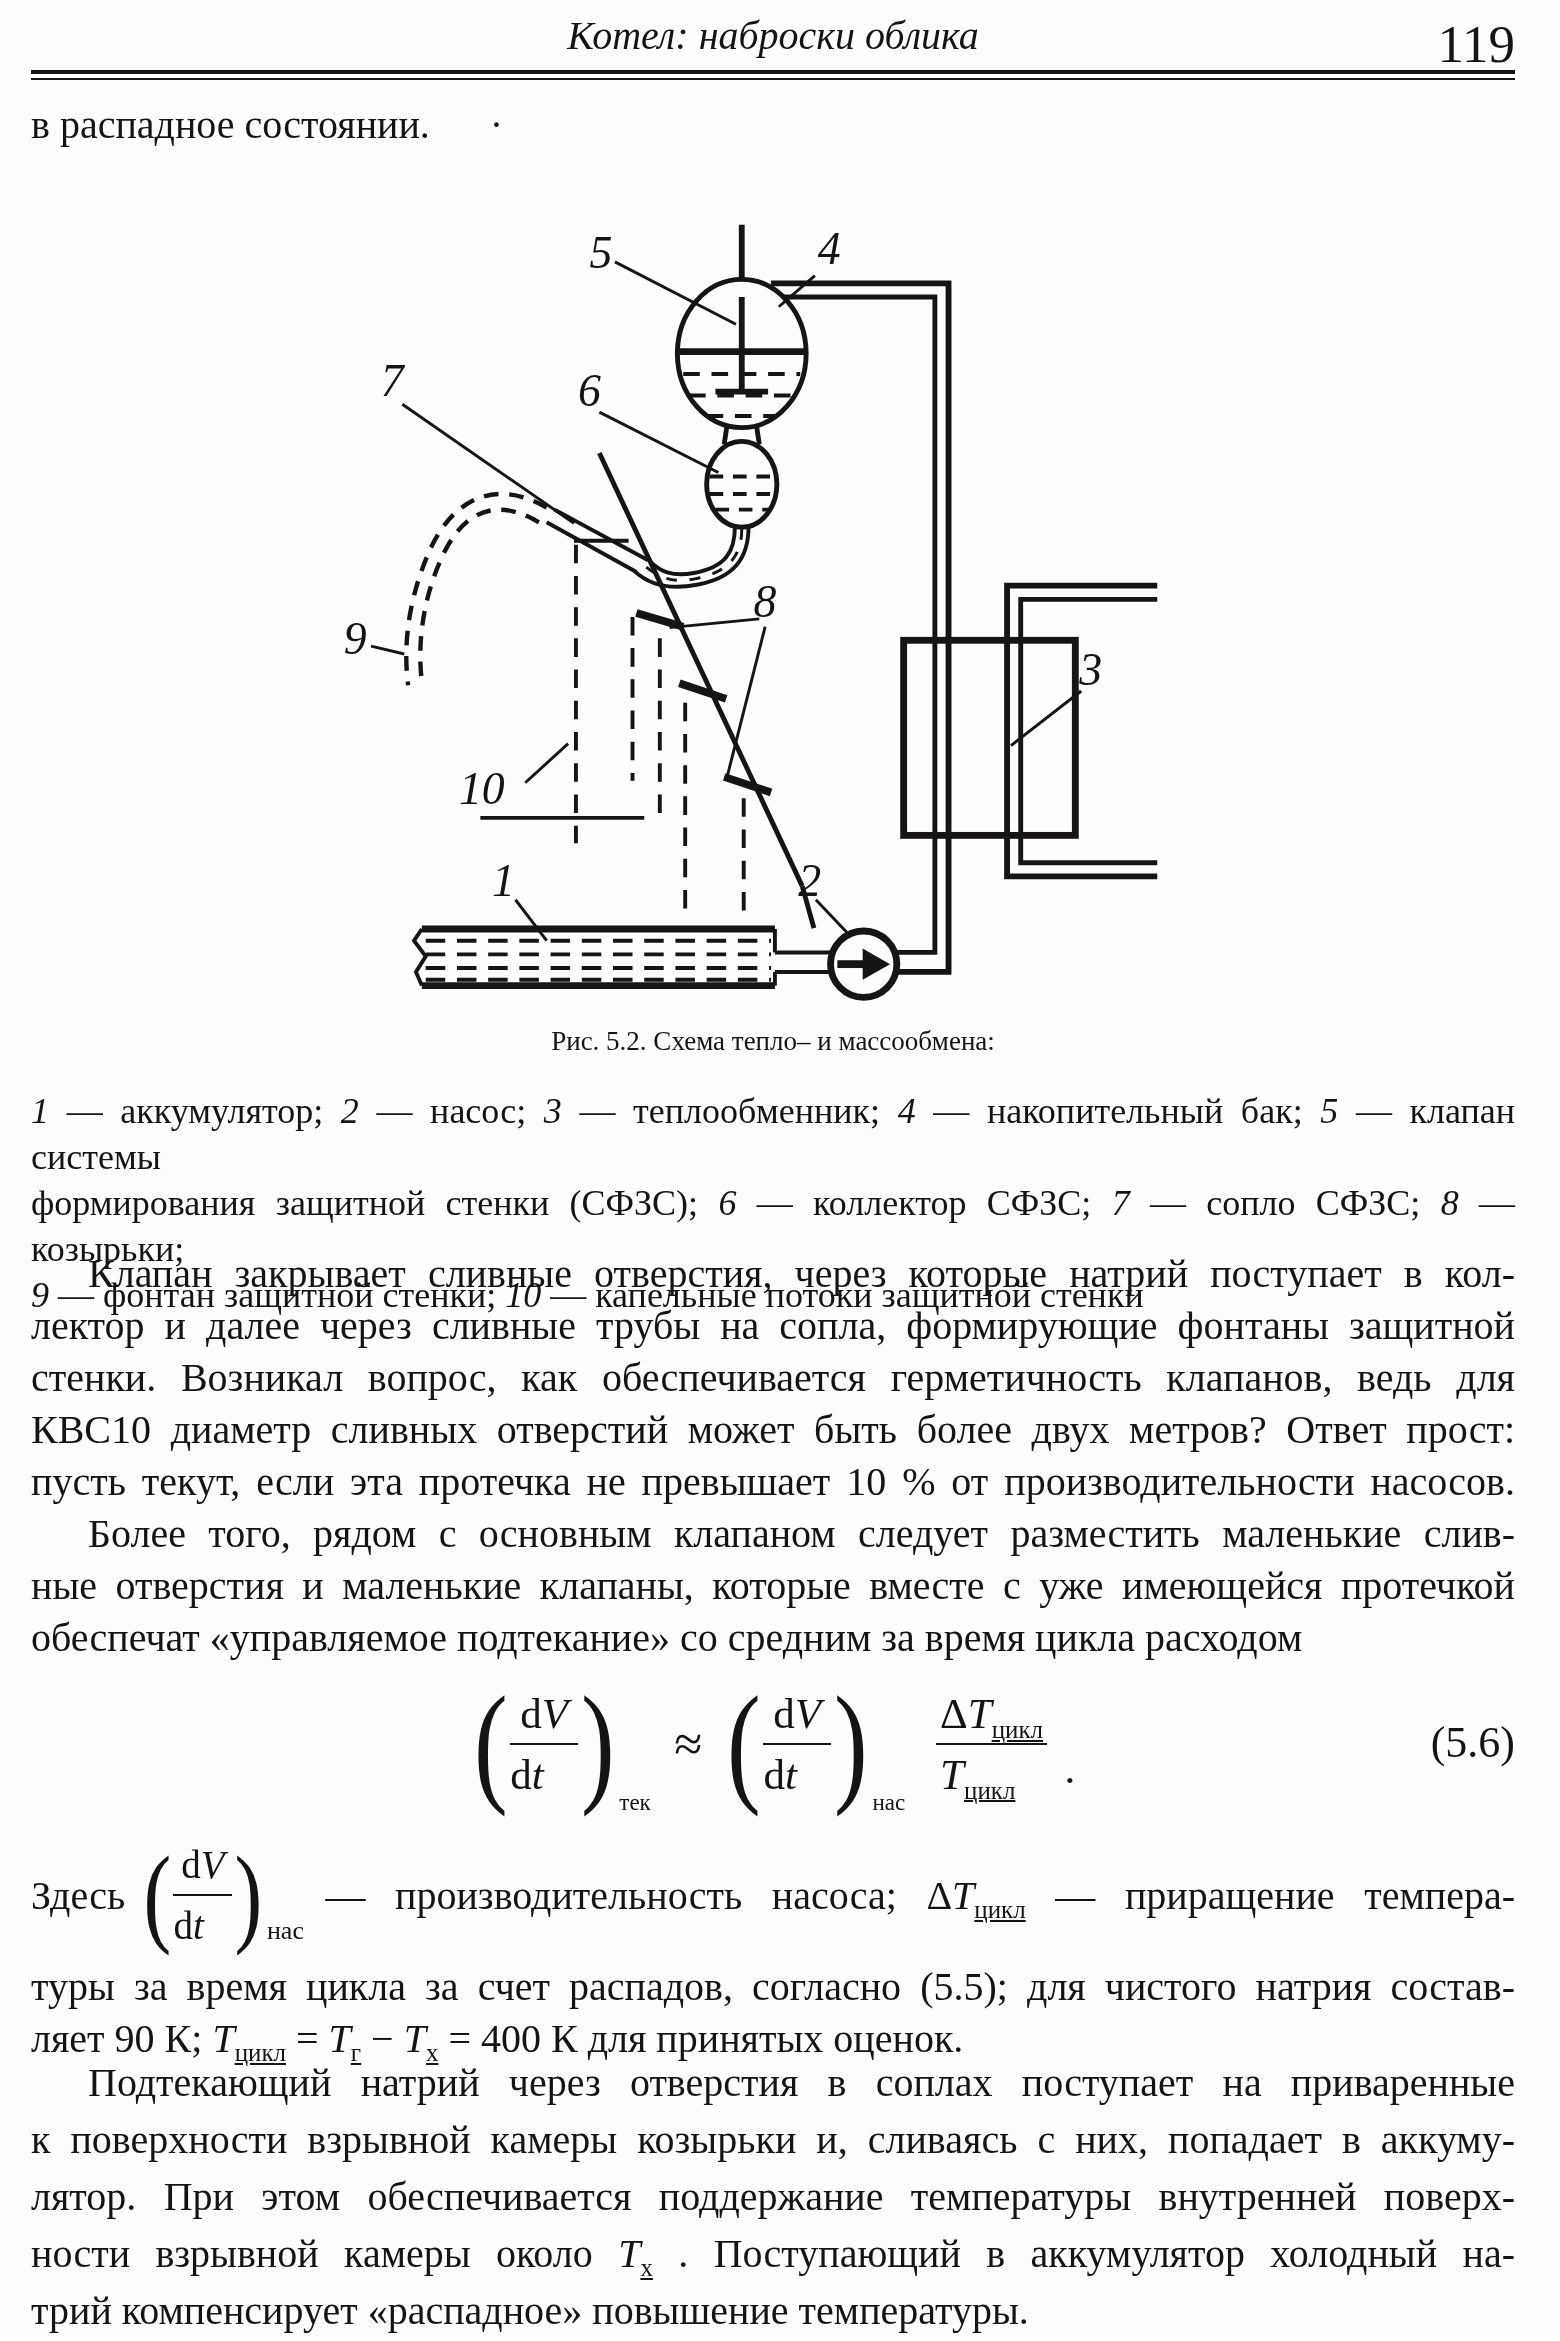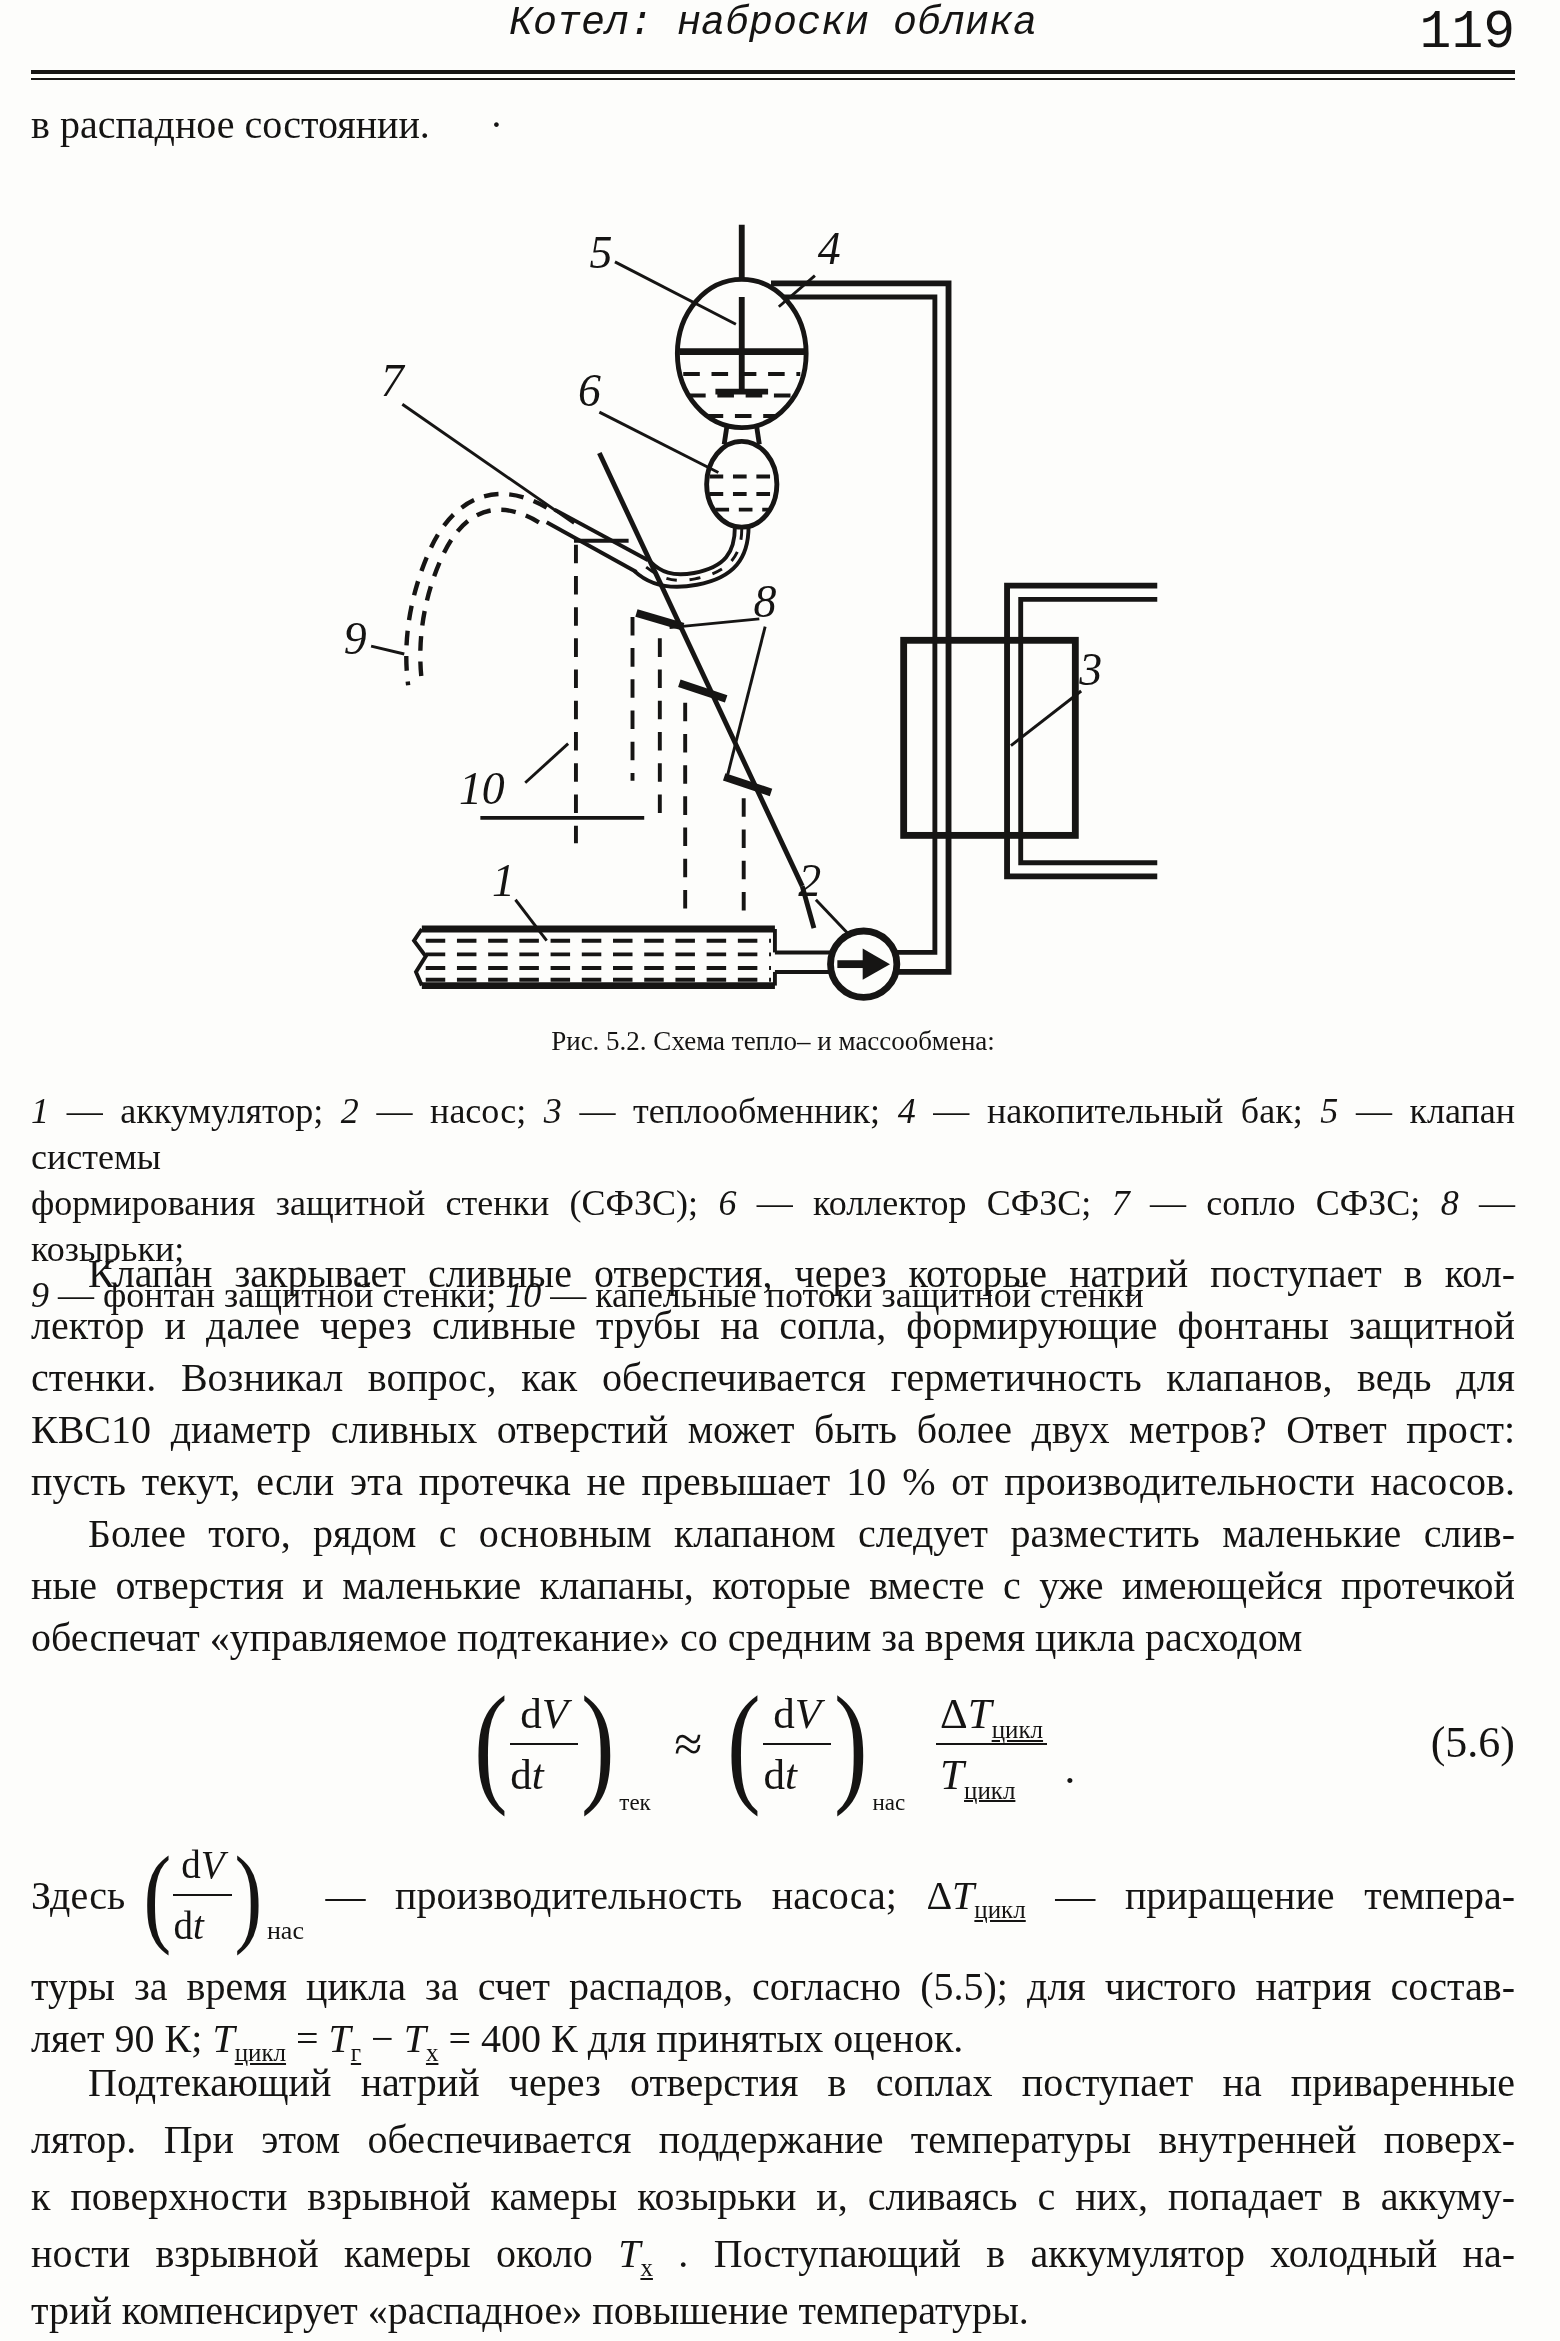--- a/index.html
+++ b/index.html
@@ -4,21 +4,21 @@
 <style>
   html,body{margin:0;padding:0;}
   body{
     width:1560px;height:2342px;position:relative;
     background:#fdfdfb;color:#151413;
     font-family:"Liberation Serif","DejaVu Serif",serif;
     overflow:hidden;
   }
   .abs{position:absolute;left:31px;right:45px;}
   
-  .hdr{top:1px;height:57px;font-family:Liberation Mono, monospace;}
+  .hdr{top:12px;height:57px;}
   .hdr-title{display:block;text-align:center;font-style:italic;font-size:40px;}
   .hdr-num{position:absolute;right:0;top:2px;font-size:53px;font-style:normal;margin-left:44px;}
   .hdr-rule{top:70px;height:3.9px;border-top:4.9px solid #161514;border-bottom:2px solid #161514;}
   
   .txt{font-size:40px;line-height:52px;}
   .tline{text-align:left;white-space:normal;}
   .jl{text-align:justify;text-align-last:justify;}
   .ind{text-indent:57px;}
   sub{font-size:25px;line-height:0;text-decoration:underline;}
   .p-intro{top:99px;}
@@ -229,18 +229,18 @@
     <span class="paren mid">)</span>
     <span class="psub smallsub">нас</span>
     <span class="ztail">— производительность насоса; Δ<i>T</i><sub>цикл</sub> — приращение темпера-</span>
   </div>
   <div class="tline jl">туры за время цикла за счет распадов, согласно (5.5); для чистого натрия состав-</div>
   <div class="tline">ляет 90 К; <i>Т</i><sub>цикл</sub> = <i>Т</i><sub>г</sub> − <i>Т</i><sub>х</sub> = 400 К для принятых оценок.</div>
 </div>
 
 <div class="abs txt p5">
     <div class="tline jl ind">Подтекающий натрий через отверстия в соплах поступает на приваренные</div>
+    <div class="tline jl">к поверхности взрывной камеры козырьки и, сливаясь с них, попадает в аккуму-</div>
     <div class="tline jl">лятор. При этом обеспечивается поддержание температуры внутренней поверх-</div>
-    <div class="tline jl">к поверхности взрывной камеры козырьки и, сливаясь с них, попадает в аккуму-</div>
     <div class="tline jl">ности взрывной камеры около <i>Т</i><sub>х</sub> . Поступающий в аккумулятор холодный на-</div>
     <div class="tline">трий компенсирует «распадное» повышение температуры.</div>
   </div>
 
 
 </body></html>

